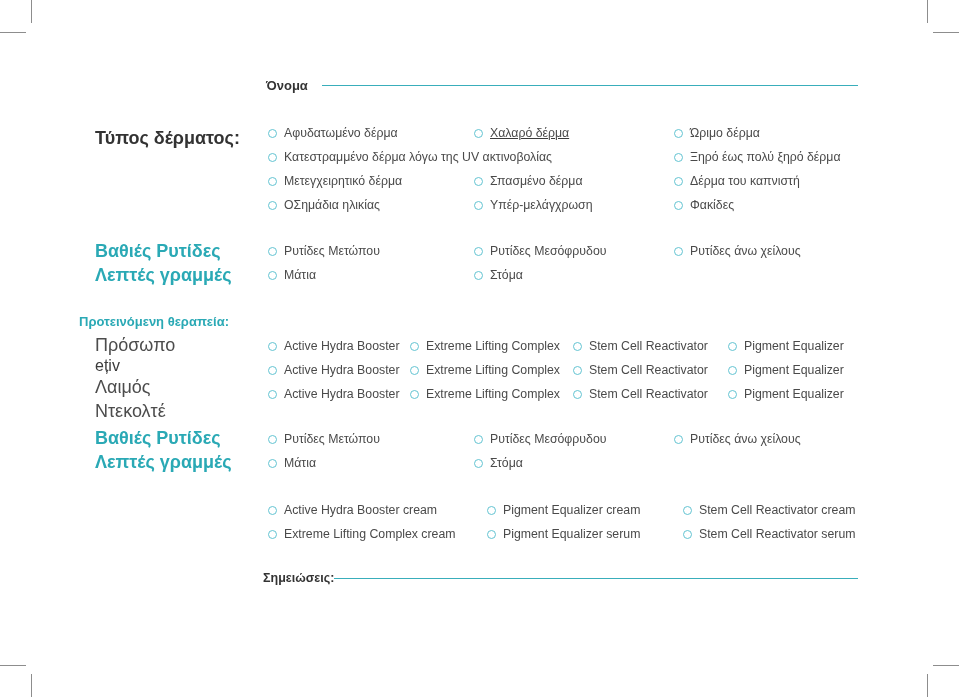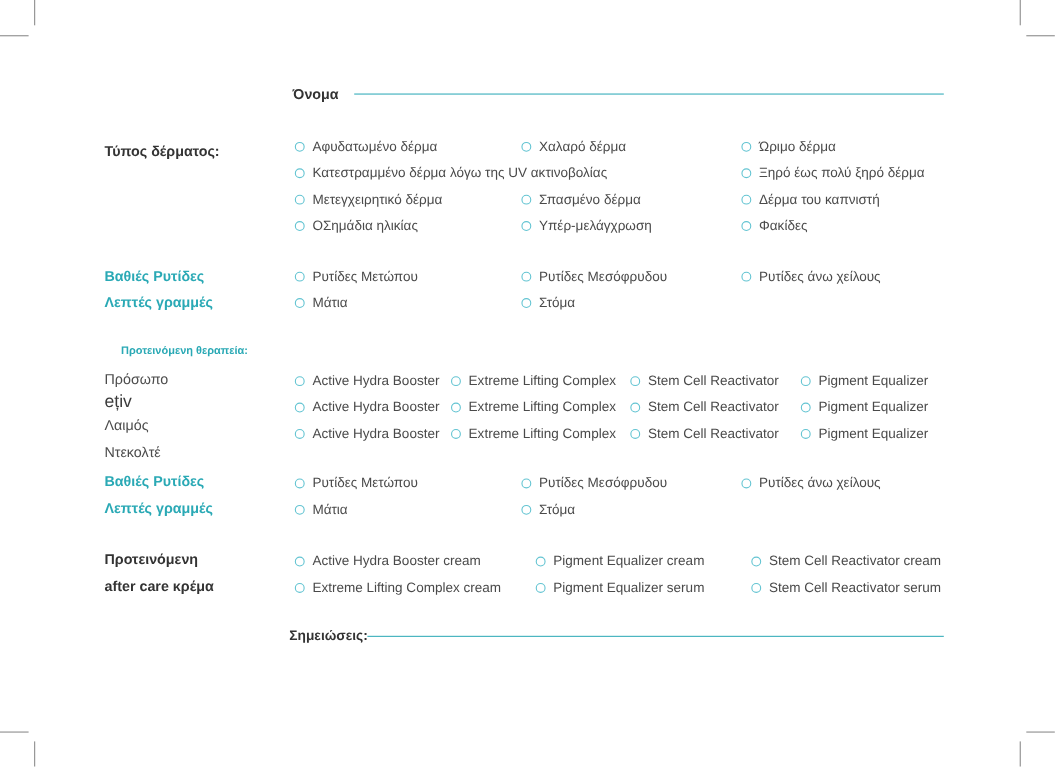--- a/index.html
+++ b/index.html
@@ -31,21 +31,21 @@
   
   .sheet {
     position: absolute;
     left: 0; top: 0;
     width: 959px; height: 673px;
   }
 
   
   .lbl-col { position: absolute; left: 95px; }
   .lbl {
-    font-size: 13px;
+    font-size: 18px;
     line-height: 24px;
     white-space: nowrap;
   }
   .lbl.bold { font-weight: bold; color: #333333; }
   .lbl.teal { color: #2aa9b5; font-weight: bold; }
   .lbl.plain { color: #4c4c4c; font-weight: normal; }
 
   
   .name-head {
     position: absolute;
@@ -91,22 +91,22 @@
   }
   .opt .t {
     font-size: 12.3px;
     color: #4a4a4a;
     line-height: 14px;
   }
 
   
   .sec-head {
     position: absolute;
-    left: 110px;
-    font-size: 10px;
+    left: 79px;
+    font-size: 13px;
     font-weight: bold;
     color: #2aa9b5;
     white-space: nowrap;
   }
 </style>
 </head>
 <body>
 
 <div class="crop crop-v cm-tl-v"></div>
 <div class="crop crop-h cm-tl-h"></div>
@@ -138,21 +138,21 @@
   </div>
   <div class="opt" style="left:268px; top:174px;">
     <span class="ring"></span>
     <span class="t">Μετεγχειρητικό δέρμα</span>
   </div>
   <div class="opt" style="left:268px; top:198px;">
     <span class="ring"></span>
     <span class="t">ΟΣημάδια ηλικίας</span>
   </div>
 
-  <div class="opt" style="left:474px; top:126px;">
+  <div class="opt" style="left:474px; top:126px;text-decoration:underline;">
     <span class="ring"></span>
     <span class="t">Χαλαρό δέρμα</span>
   </div>
   <div class="opt" style="left:474px; top:174px;">
     <span class="ring"></span>
     <span class="t">Σπασμένο δέρμα</span>
   </div>
   <div class="opt" style="left:474px; top:198px;">
     <span class="ring"></span>
     <span class="t">Υπέρ-μελάγχρωση</span>
@@ -281,24 +281,20 @@
 
   <div class="opt" style="left:268px; top:456px;">
     <span class="ring"></span>
     <span class="t">Μάτια</span>
   </div>
   <div class="opt" style="left:474px; top:456px;">
     <span class="ring"></span>
     <span class="t">Στόμα</span>
   </div>
 
-  <div class="lbl-col" style="top:497px;">
-    <div class="lbl bold">Προτεινόμενη</div>
-    <div class="lbl bold">after care κρέμα</div>
-  </div>
 
   <div class="opt" style="left:268px; top:503px;">
     <span class="ring"></span>
     <span class="t">Active Hydra Booster cream</span>
   </div>
   <div class="opt" style="left:487px; top:503px;text-align:right;">
     <span class="ring"></span>
     <span class="t">Pigment Equalizer cream</span>
   </div>
   <div class="opt" style="left:683px; top:503px;">

